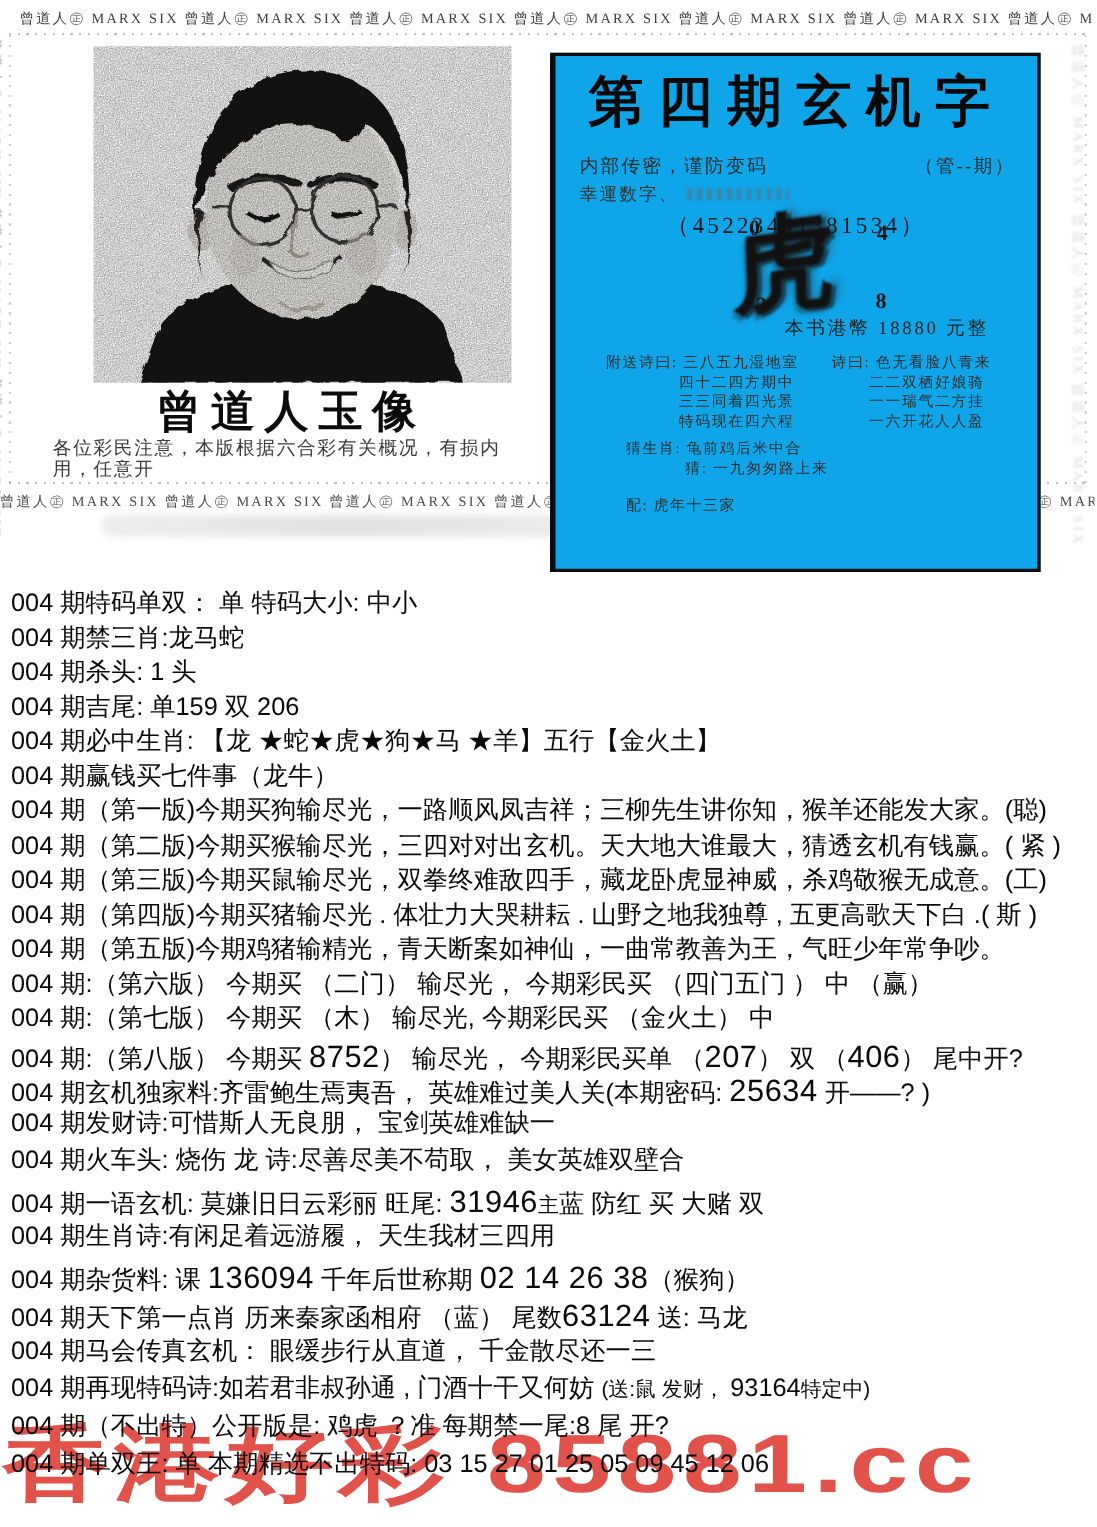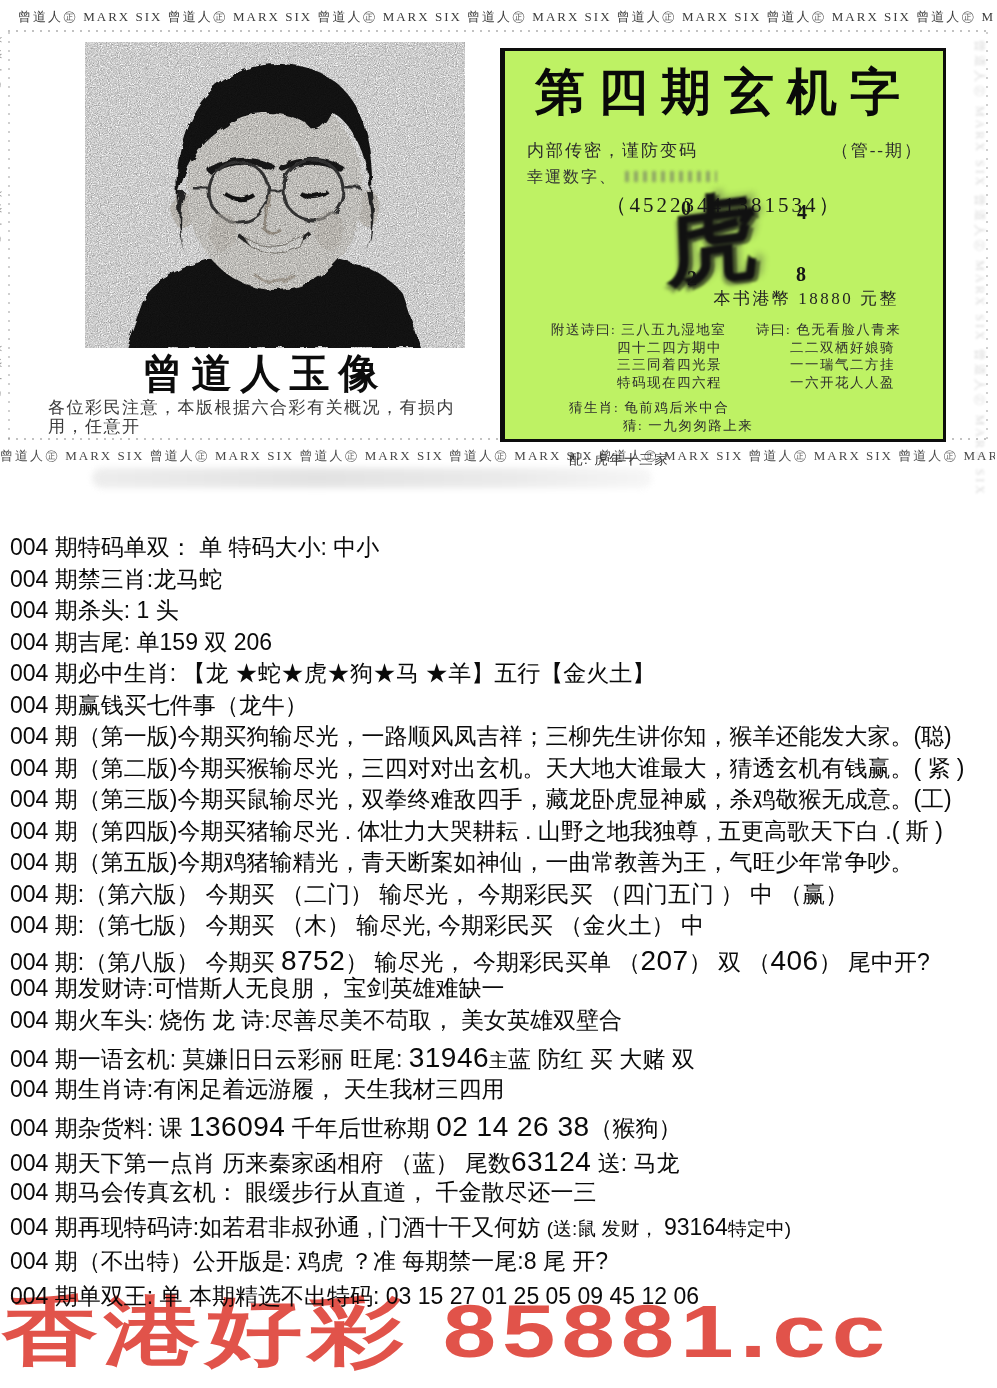--- a/index.html
+++ b/index.html
@@ -39,22 +39,22 @@
     position:absolute;left:55px;top:346px;width:420px;text-align:center;
     font-family:"Liberation Serif",serif;font-weight:bold;font-size:40px;letter-spacing:9px;color:#0c0c0c;
   }
   .pnotes{
     position:absolute;left:48px;top:398px;width:440px;
     font-family:"Liberation Serif",serif;font-size:17px;line-height:19px;letter-spacing:1.5px;
     color:#3a3a3a;filter:blur(.55px);
   }
   
   .card{
-    position:absolute;left:500px;top:48px;width:446px;height:394px;box-sizing:border-box;
-    border:3px solid #0d0d0d;border-left-width:5px;background:#bef264;
+    position:absolute;left:500px;top:48px;width:446px;height:472px;box-sizing:border-box;
+    border:3px solid #0d0d0d;border-left-width:5px;background:#0ea5e9;
     font-family:"Liberation Serif",serif;color:#1c1c1c;
   }
   .card .title{
     position:absolute;top:8px;left:0;width:100%;text-align:center;
     font-size:50px;font-weight:bold;letter-spacing:13px;color:#090909;filter:blur(.2px);
   }
   .card .row1{
     position:absolute;top:88px;left:22px;right:20px;display:flex;justify-content:space-between;
     font-size:17px;letter-spacing:2px;filter:blur(.45px);color:#2b2b2b;
   }
@@ -215,20 +215,21 @@
     <div class="line"><span>004 期必中生肖: 【龙 ★蛇★虎★狗★马 ★羊】五行【金火土】</span></div>
     <div class="line"><span>004 期赢钱买七件事（龙牛）</span></div>
     <div class="line"><span>004 期（第一版)今期买狗输尽光，一路顺风凤吉祥；三柳先生讲你知，猴羊还能发大家。(聪)</span></div>
     <div class="line"><span>004 期（第二版)今期买猴输尽光，三四对对出玄机。天大地大谁最大，猜透玄机有钱赢。( 紧 )</span></div>
     <div class="line"><span>004 期（第三版)今期买鼠输尽光，双拳终难敌四手，藏龙卧虎显神威，杀鸡敬猴无成意。(工)</span></div>
     <div class="line"><span>004 期（第四版)今期买猪输尽光 . 体壮力大哭耕耘 . 山野之地我独尊 , 五更高歌天下白 .( 斯 )</span></div>
     <div class="line"><span>004 期（第五版)今期鸡猪输精光，青天断案如神仙，一曲常教善为王，气旺少年常争吵。</span></div>
     <div class="line"><span>004 期:（第六版） 今期买 （二门） 输尽光， 今期彩民买 （四门五门 ） 中 （赢）</span></div>
     <div class="line"><span>004 期:（第七版） 今期买 （木） 输尽光, 今期彩民买 （金火土） 中</span></div>
     <div class="line"><span>004 期:（第八版） 今期买 </span><span class="lg">8752</span><span>） 输尽光， 今期彩民买单 （</span><span class="lg">207</span><span>） 双 （</span><span class="lg">406</span><span>） 尾中开?</span></div>
+    <div class="line"><span>004 期玄机独家料:齐雷鲍生焉夷吾， 英雄难过美人关(本期密码: </span><span class="lg">25634</span><span>    开——? )</span></div>
     <div class="line"><span>004 期发财诗:可惜斯人无良朋， 宝剑英雄难缺一</span></div>
     <div class="line"><span>004 期火车头: 烧伤 龙 诗:尽善尽美不苟取， 美女英雄双壁合</span></div>
     <div class="line"><span>004 期一语玄机: 莫嫌旧日云彩丽 旺尾: </span><span class="lg">31946</span><span class="sm">主</span><span>蓝  防红 买 大赌 双</span></div>
     <div class="line"><span>004 期生肖诗:有闲足着远游履， 天生我材三四用</span></div>
     <div class="line"><span>004 期杂货料: 课   </span><span class="lg">136094</span><span>      千年后世称期 </span><span class="lg">02 14 26 38</span><span>（猴狗）</span></div>
     <div class="line"><span>004 期天下第一点肖   历来秦家函相府 （蓝） 尾数</span><span class="lg">63124</span><span> 送: 马龙</span></div>
     <div class="line"><span>004 期马会传真玄机： 眼缓步行从直道， 千金散尽还一三</span></div>
     <div class="line"><span>004 期再现特码诗:如若君非叔孙通 , 门酒十干又何妨 </span><span class="sm">(送:鼠 发财， </span><span>93164</span><span class="sm">特定中)</span></div>
     <div class="line"><span>004 期（不出特）公开版是: 鸡虎  ？准  每期禁一尾:8 尾 开?</span></div>
     <div class="line"><span>004 期单双王: 单   本期精选不出特码: 03 15 27 01 25 05 09 45 12 06</span></div>

